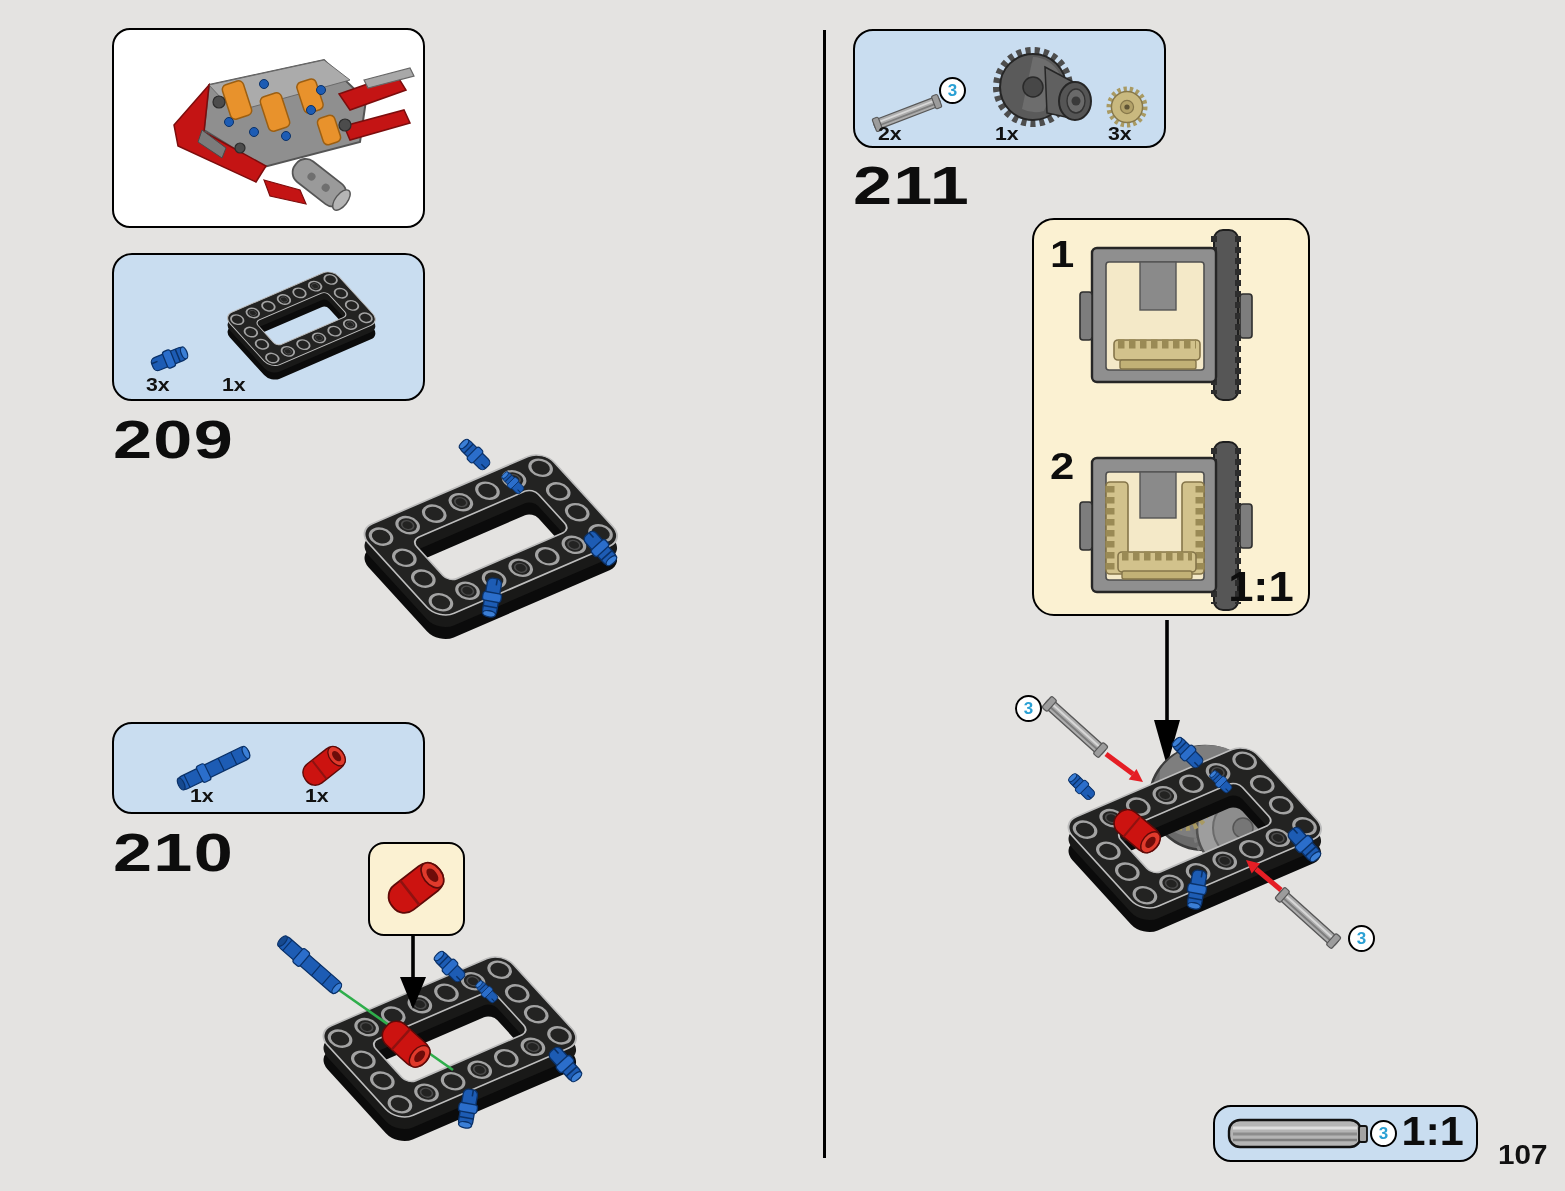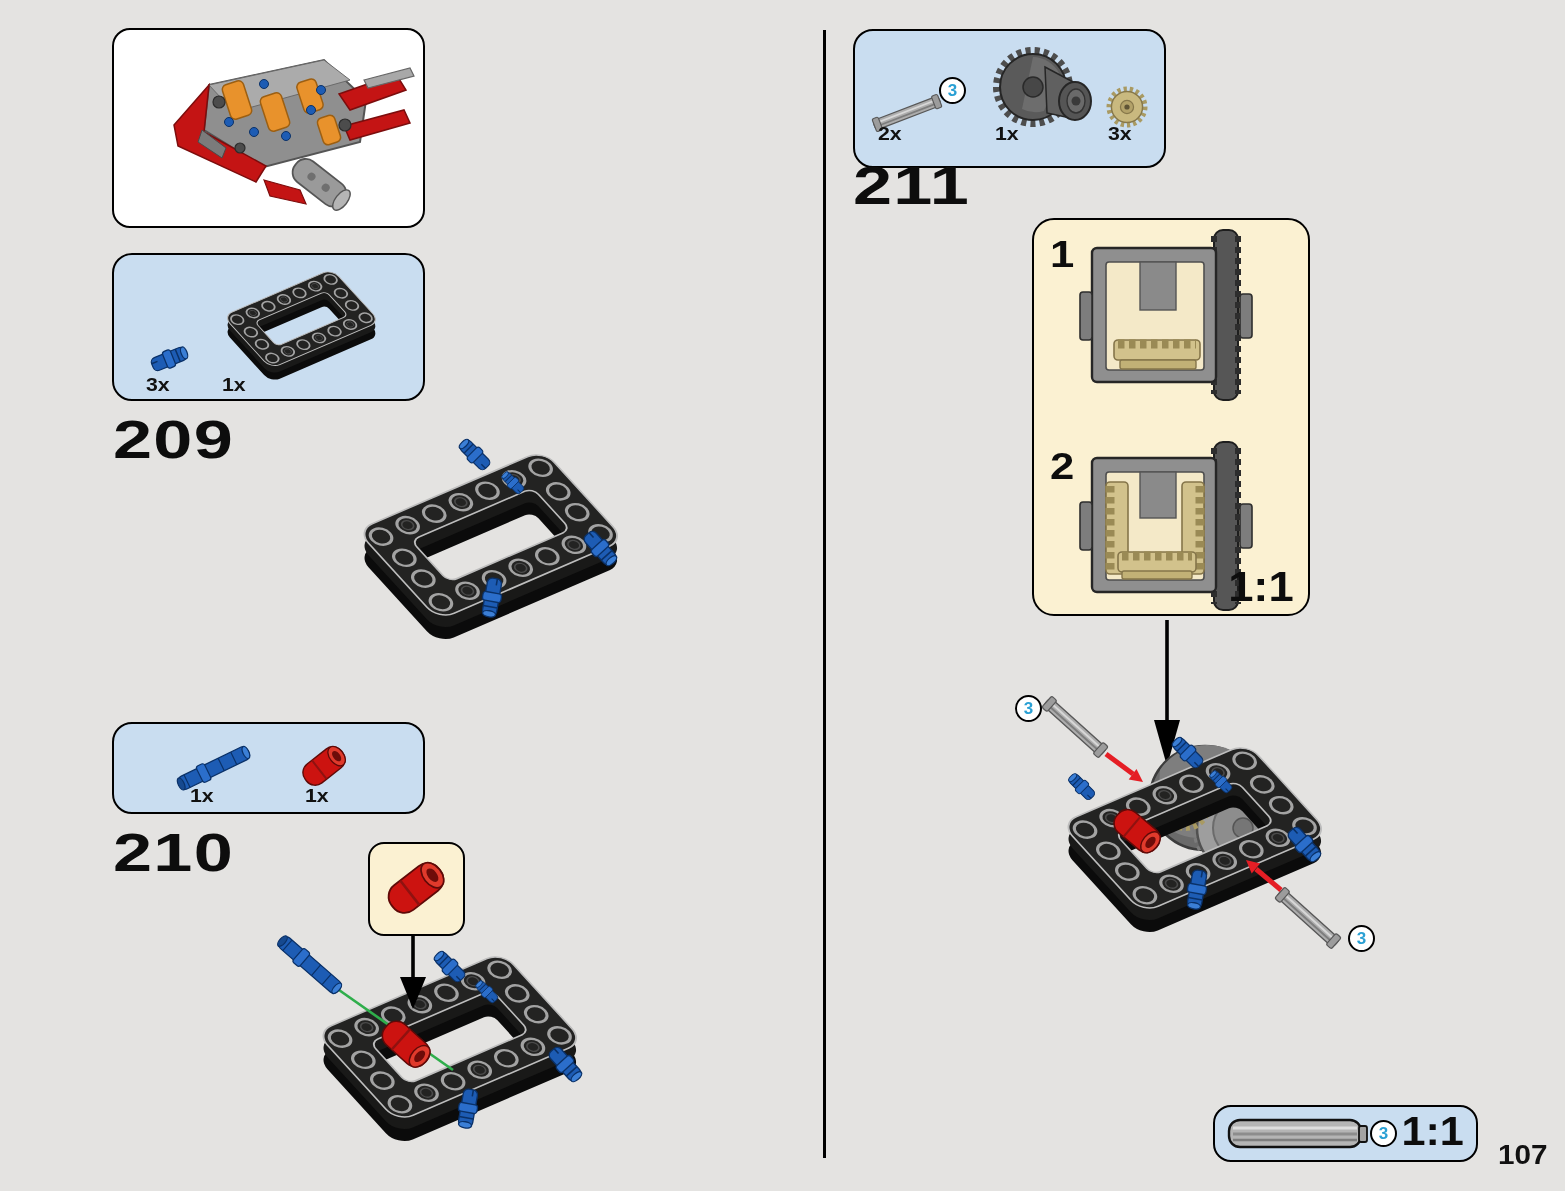--- a/index.html
+++ b/index.html
@@ -228,21 +228,21 @@
         <use href="#longpin"></use>
       </g>
     <g>
       <line x1="148" y1="21" x2="148" y2="64" stroke="#000" stroke-width="3.6"></line>
       <polygon points="135,62 161,62 148,94" fill="#000"></polygon>
     </g>
   </svg>
 
   <div class="divider" style="left:823px; top:30px; width:3px; height:1128px;"></div>
 
-  <div class="box blue" style="left:853px; top:29px; width:313px; height:139px;">
+  <div class="box blue" style="left:853px; top:29px; width:313px; height:119px;">
     <svg class="abs" style="left:2px;top:52px" width="104" height="64" viewBox="0 0 104 64">
       <g transform="translate(50,30) rotate(-21) scale(0.92)">
           <use href="#axle"></use>
         </g>
     </svg>
     <svg class="abs" style="left:132px;top:6px" width="112" height="110" viewBox="0 0 112 110">
       <g>
         <circle cx="46" cy="50" r="36" fill="none" stroke="#4d4d4d" stroke-width="8" stroke-dasharray="5 4"></circle>
         <circle cx="46" cy="50" r="33" fill="#5a5a5a" stroke="#262626" stroke-width="2"></circle>
         <path d="M46 20 a30 30 0 0 1 26 16 l-15 38 a30 30 0 0 1 -22 -2 z" fill="#6d6d6d"></path>

